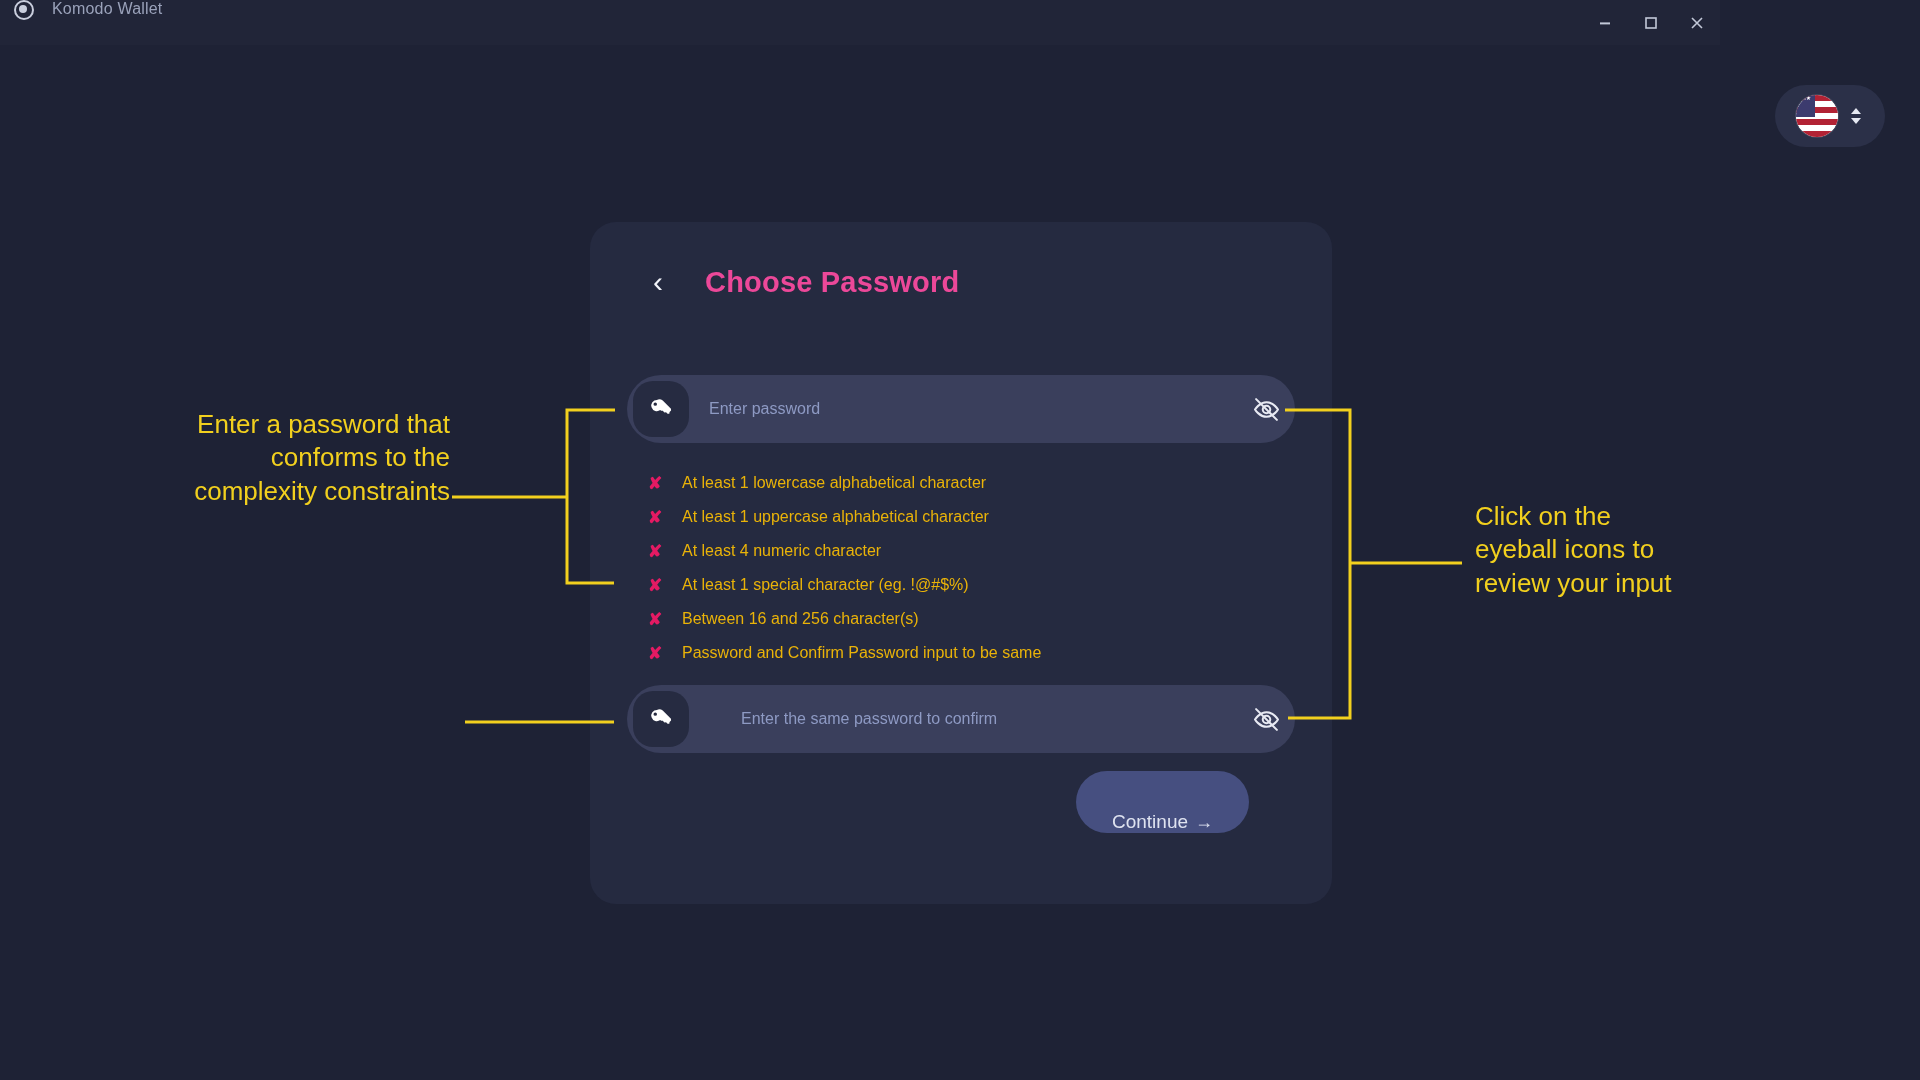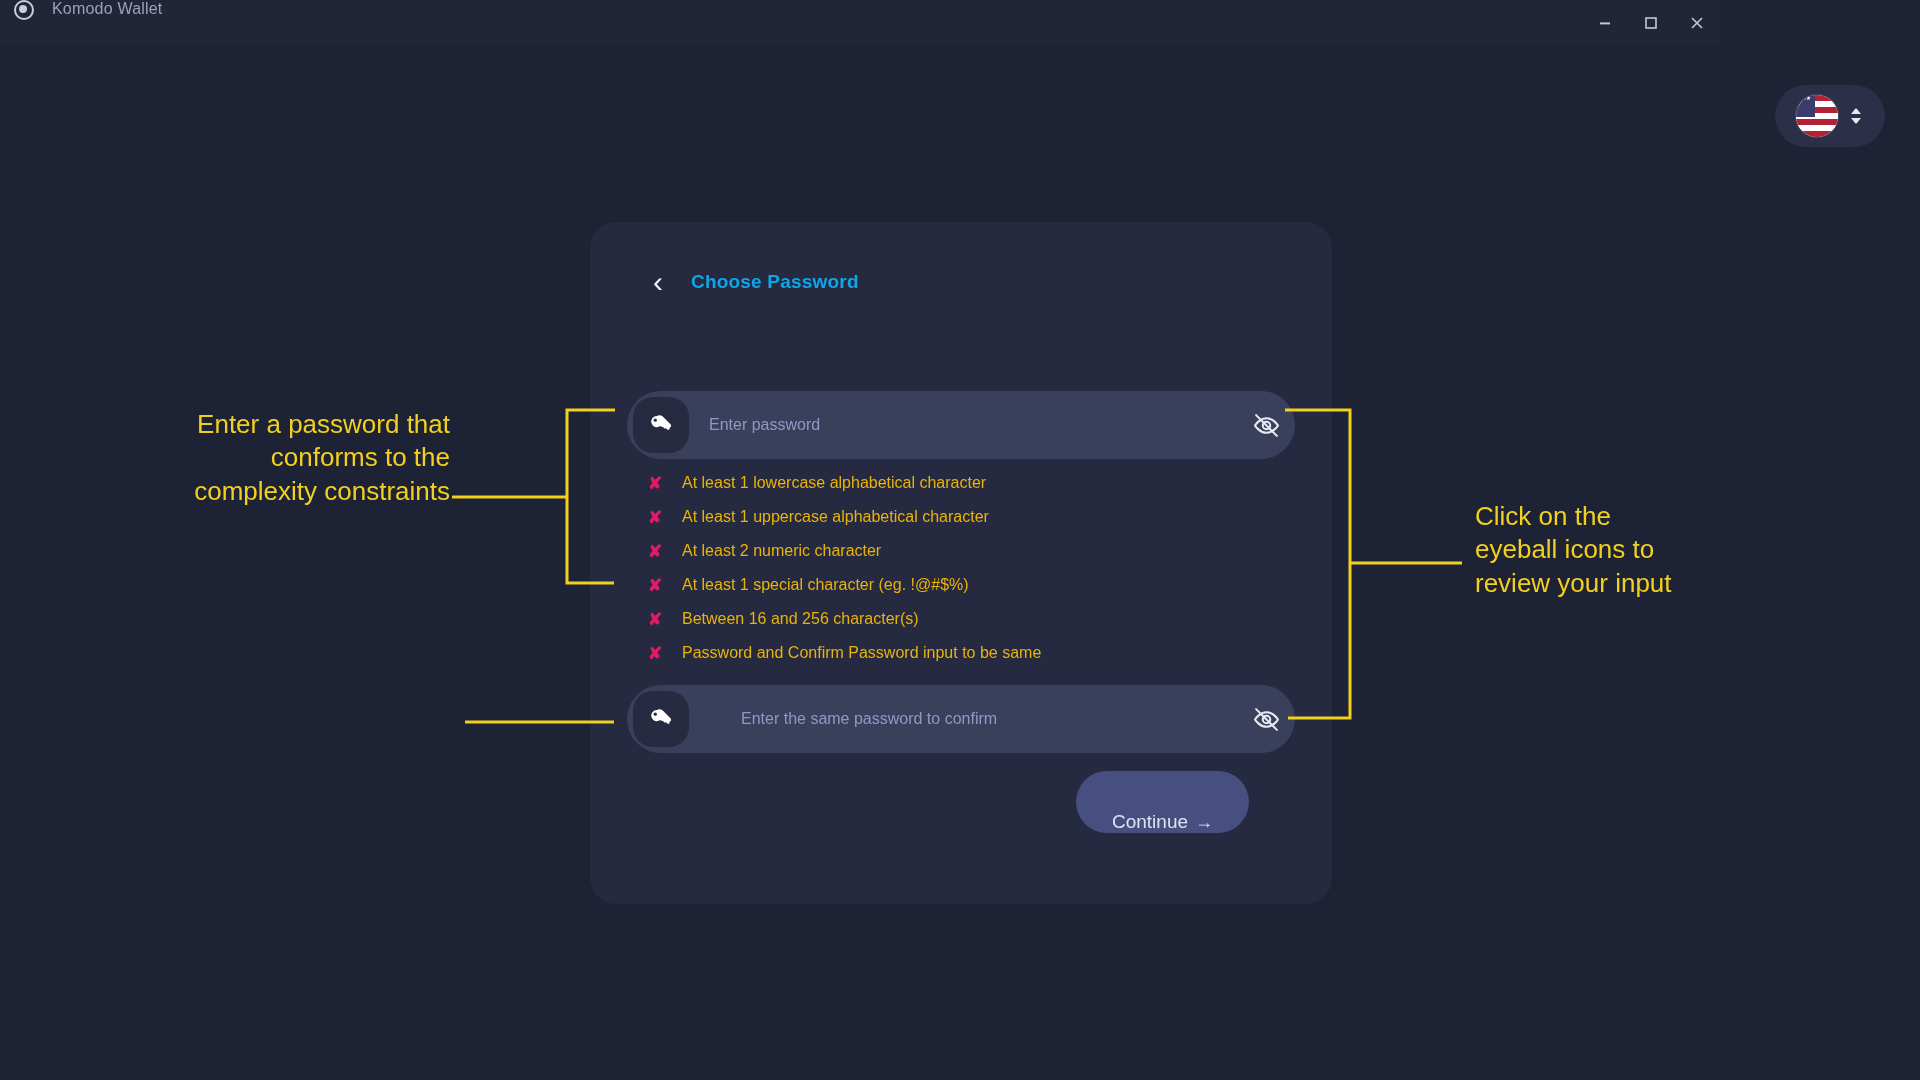--- a/index.html
+++ b/index.html
@@ -68,31 +68,31 @@
   }
   .card-head {
     position:absolute; left:0; top:0; width:100%; height:120px;
     display:flex; align-items:center; padding-left:55px;
   }
   .back-chevron {
     color:#f2f4fa; font-size:30px; line-height:1; font-weight:400;
     width:26px; display:flex; align-items:center; justify-content:center;
   }
   .card-title {
-    margin-left:20px; color:#0ea5e9; font-size:19px; font-weight:bold;
+    margin-left:34px; color:#ec4899; font-size:29px; font-weight:bold;
     letter-spacing:.2px;
   }
 
   
   .field {
     position:absolute; left:37px; width:668px; height:68px;
     background:#3a3f5c; border-radius:34px;
     display:flex; align-items:center;
   }
-  .field.pw      { top:169px; }
+  .field.pw      { top:153px; }
   .field.confirm { top:463px;gap:32px; }
   .field-icon {
     margin-left:6px; width:56px; height:56px; flex:none;
     background:#262b41; border-radius:20px;
     display:flex; align-items:center; justify-content:center;
   }
   .field-input {
     flex:1; margin-left:20px; color:#8e9ac4; font-size:16px;
     background:transparent; border:none; outline:none;
     font-family:"Liberation Sans", sans-serif;
@@ -210,21 +210,21 @@
       <div class="rule">
         <span class="rule-mark">✘</span>
         <span class="rule-text">At least 1 lowercase alphabetical character</span>
       </div>
       <div class="rule">
         <span class="rule-mark">✘</span>
         <span class="rule-text">At least 1 uppercase alphabetical character</span>
       </div>
       <div class="rule">
         <span class="rule-mark">✘</span>
-        <span class="rule-text">At least 2 numeric character</span>
+        <span class="rule-text">At least 4 numeric character</span>
       </div>
       <div class="rule">
         <span class="rule-mark">✘</span>
         <span class="rule-text">At least 1 special character (eg. !@#$%)</span>
       </div>
       <div class="rule">
         <span class="rule-mark">✘</span>
         <span class="rule-text">Between 16 and 256 character(s)</span>
       </div>
       <div class="rule">

